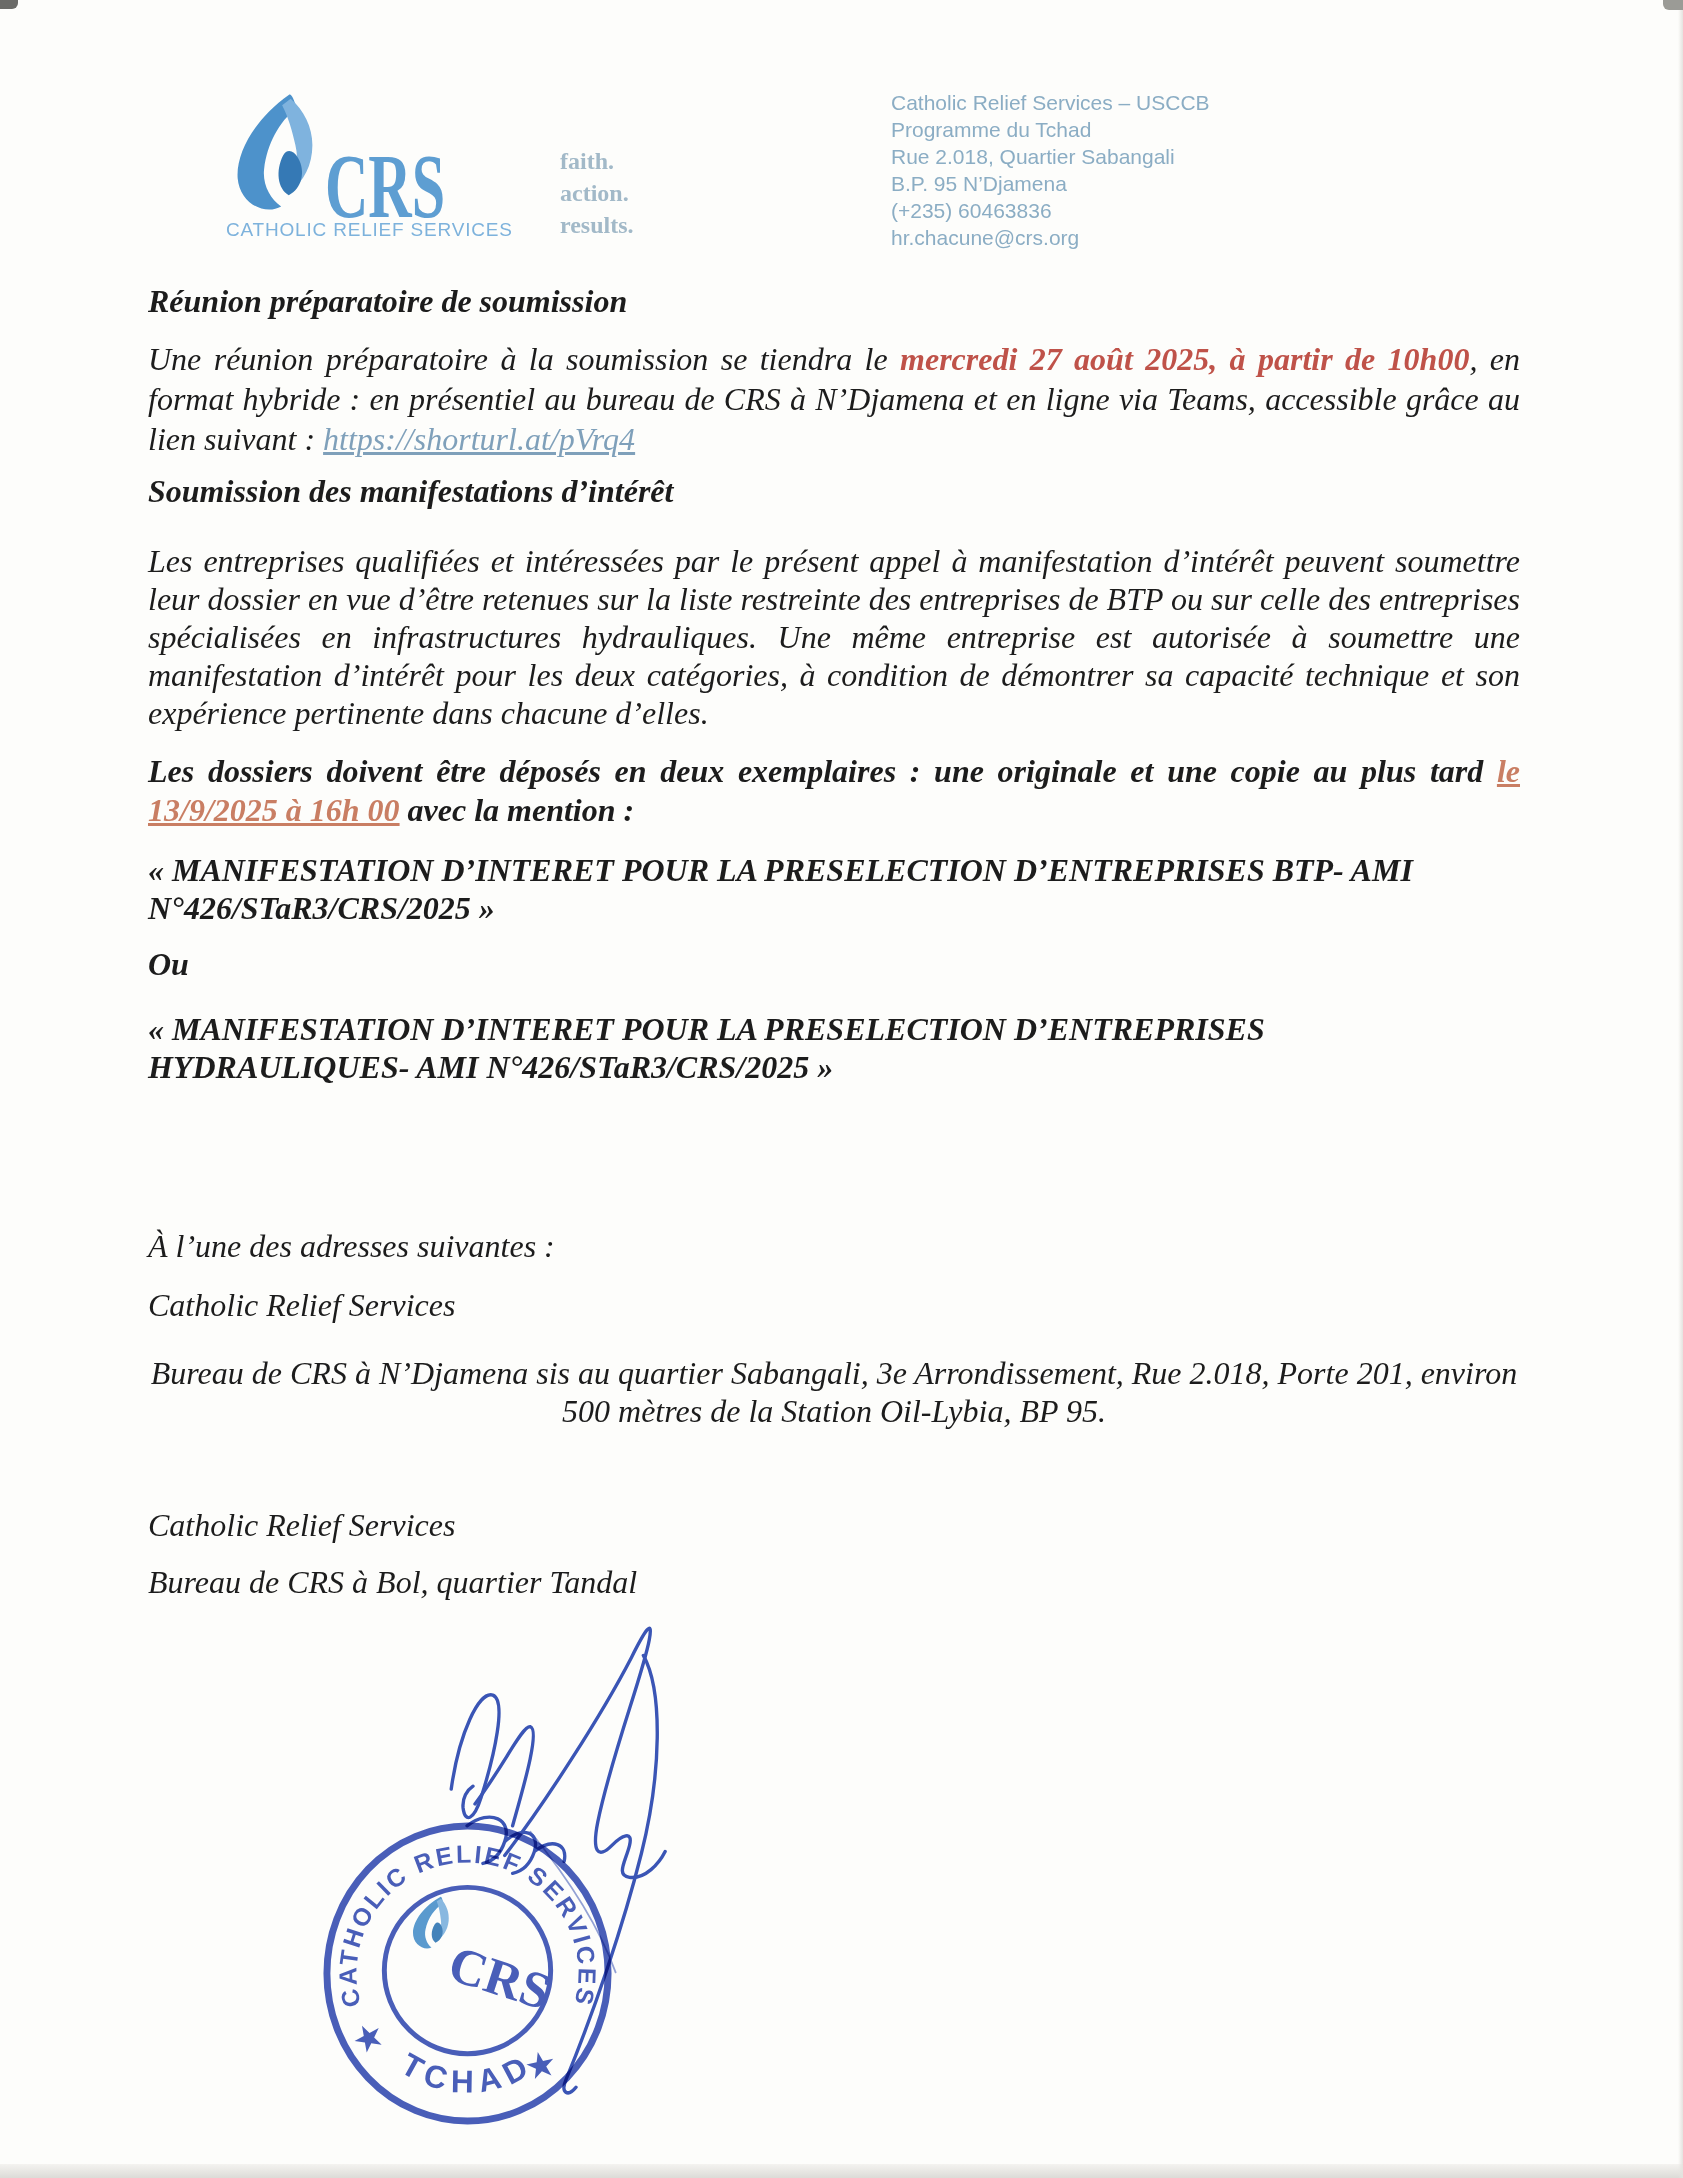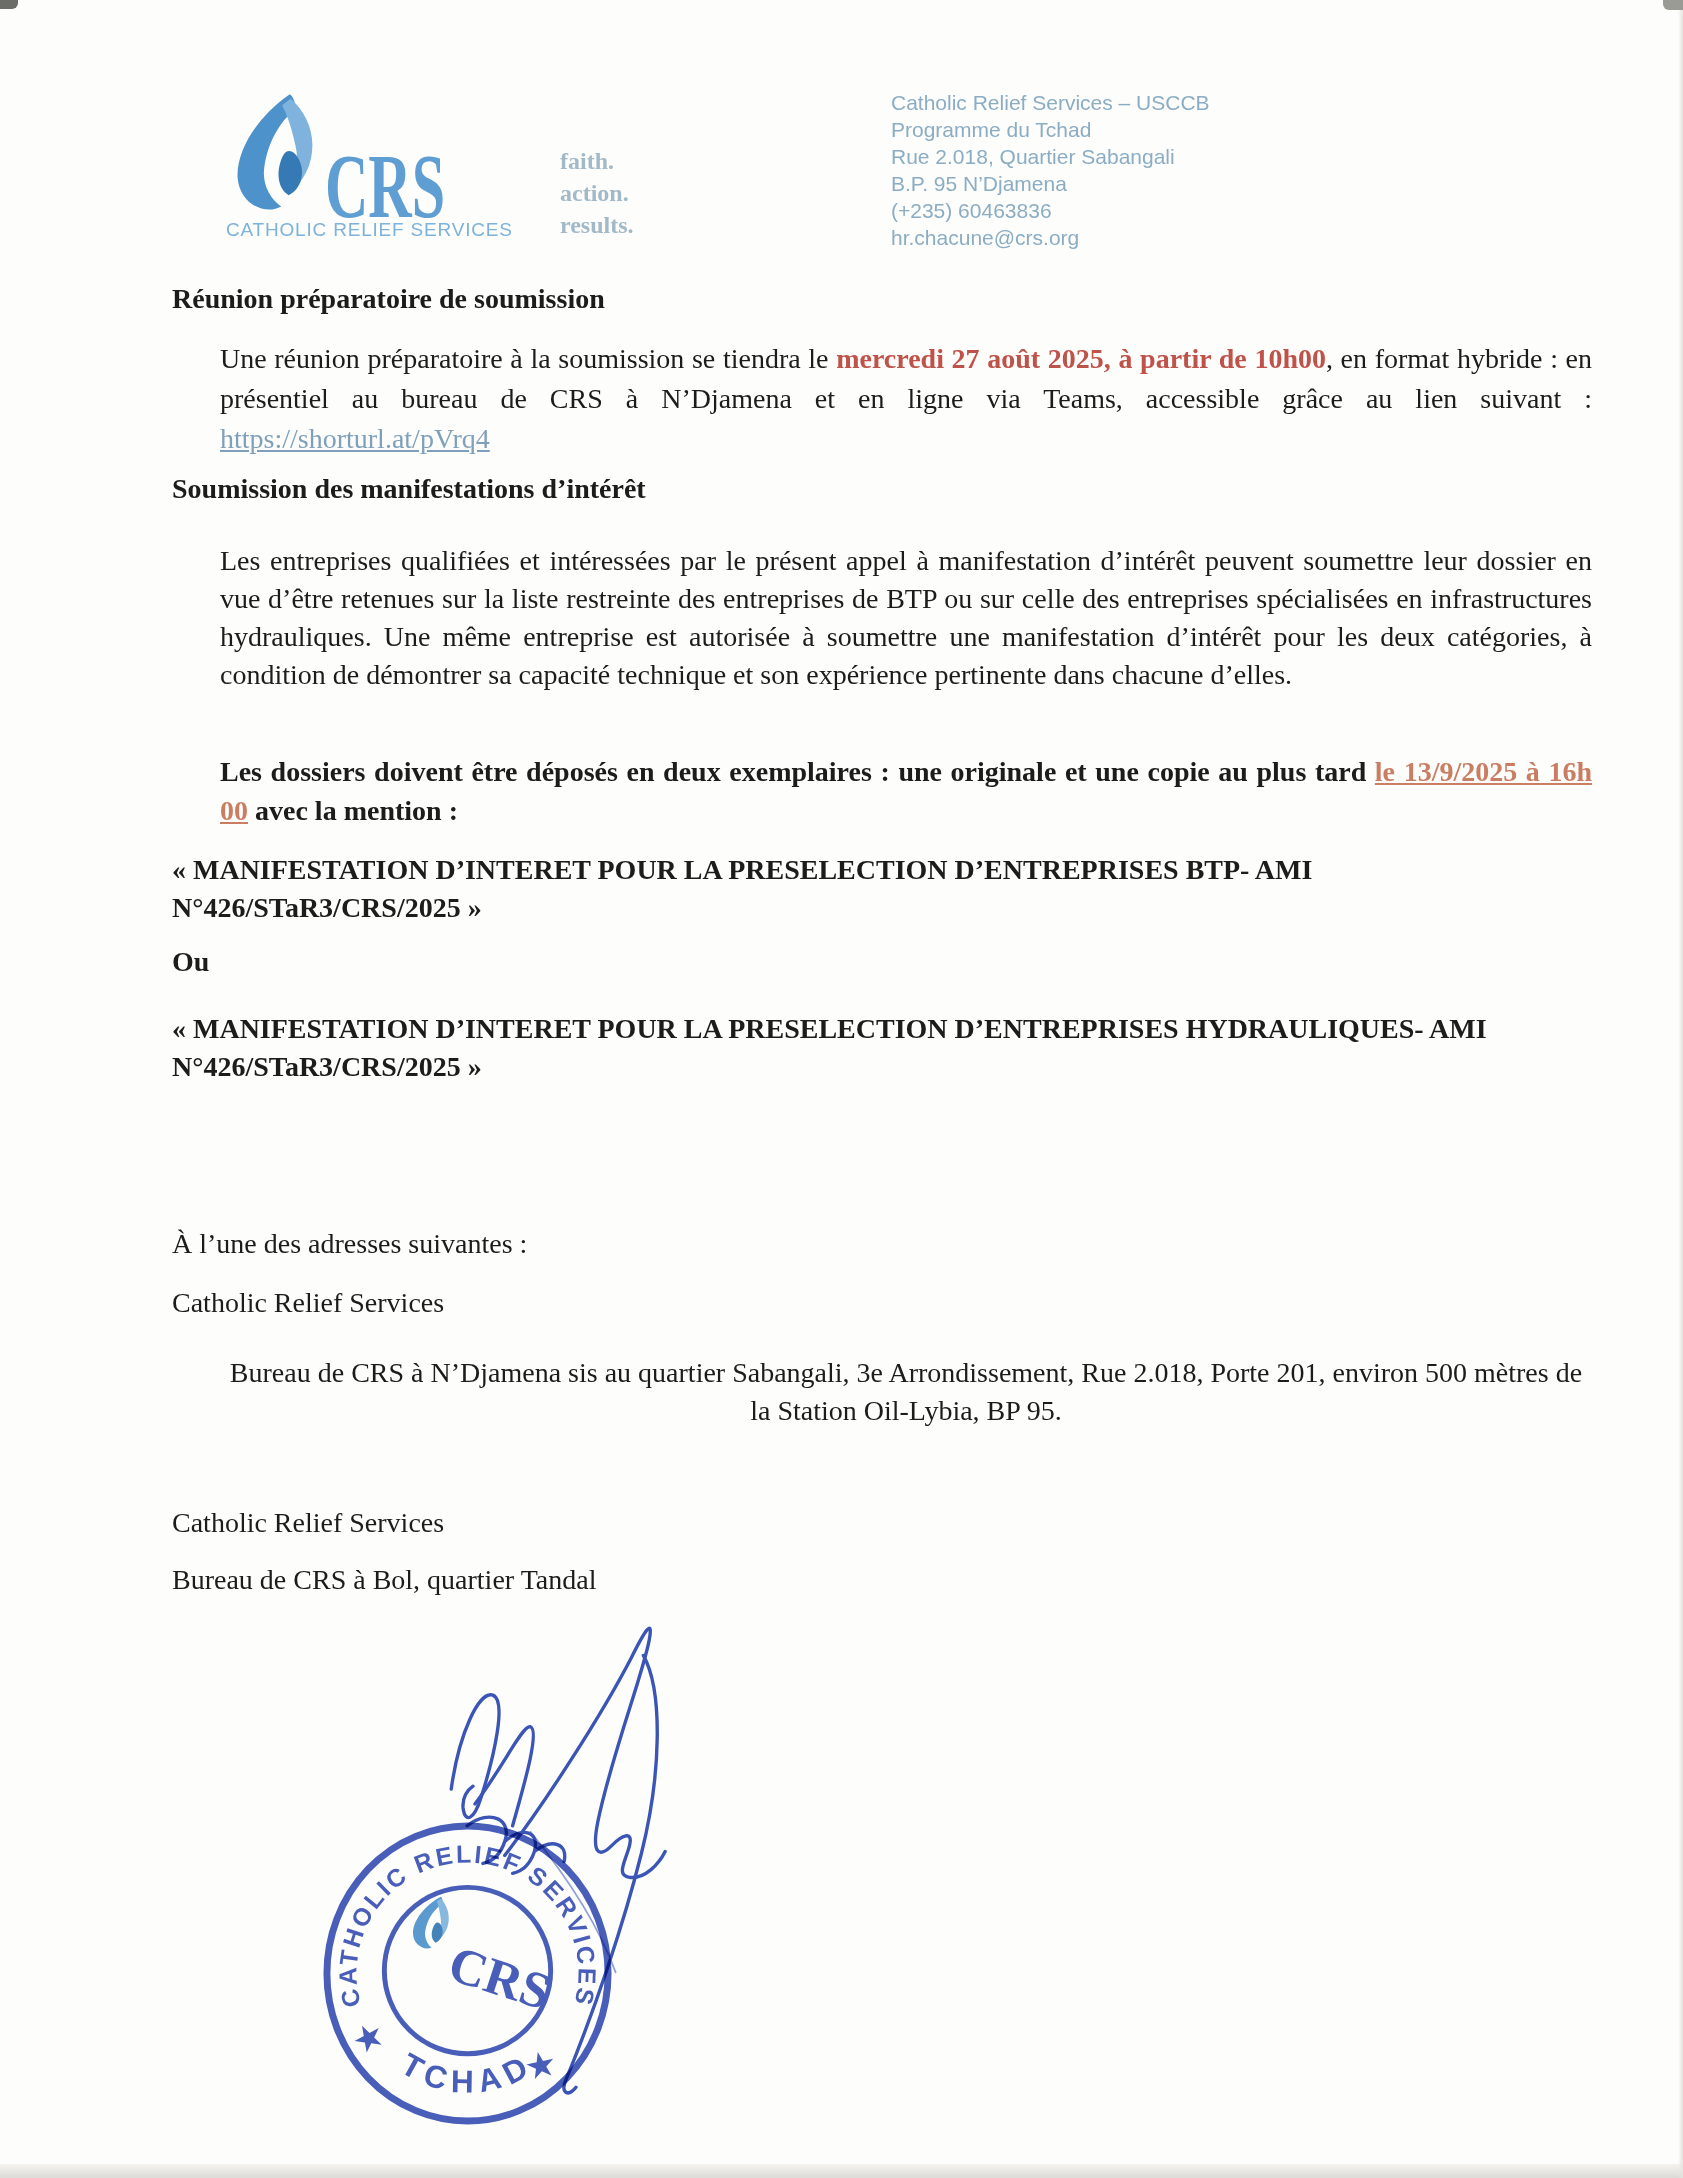--- a/index.html
+++ b/index.html
@@ -23,23 +23,23 @@
   }
   .tagline{left:560px;top:145px;font-size:24px;font-weight:bold;color:#a2b9c8;
     line-height:32px;font-family:"Liberation Serif",serif;}
   .tagline span{display:block;}
   .lh-address{
     left:891px;top:89px;width:490px;text-align:left;
     font-family:"Liberation Sans",sans-serif;font-size:21px;line-height:27px;
     color:#8badc4;
   }
   
-  .doc{left:172px;width:1372px;font-size:28px;}
+  .doc{left:148px;width:1372px;font-size:32px;font-style:italic;}
   .h{font-weight:bold;}
-  .p{line-height:39px;text-align:justify;margin-left:48px;}
+  .p{line-height:39px;text-align:justify;}
   .red{color:#bf5249;font-weight:bold;}
   .deadline{color:#c97e63;font-weight:bold;text-decoration:underline;text-decoration-color:#c97e63;}
   .link{color:#7fa0ba;text-decoration:underline;cursor:pointer;}
   
   .stamp-svg{left:319px;top:1820px;width:297px;height:307px;opacity:.92;}
   .sig-svg{left:356px;top:1596px;width:337px;height:520px;mix-blend-mode:multiply;}
   
   .edge-bottom{left:0;top:2164px;width:1683px;height:14px;
     background:linear-gradient(#f4f3f0,#dcdbd7);}
   .edge-right{right:0;top:0;width:5px;height:2178px;

